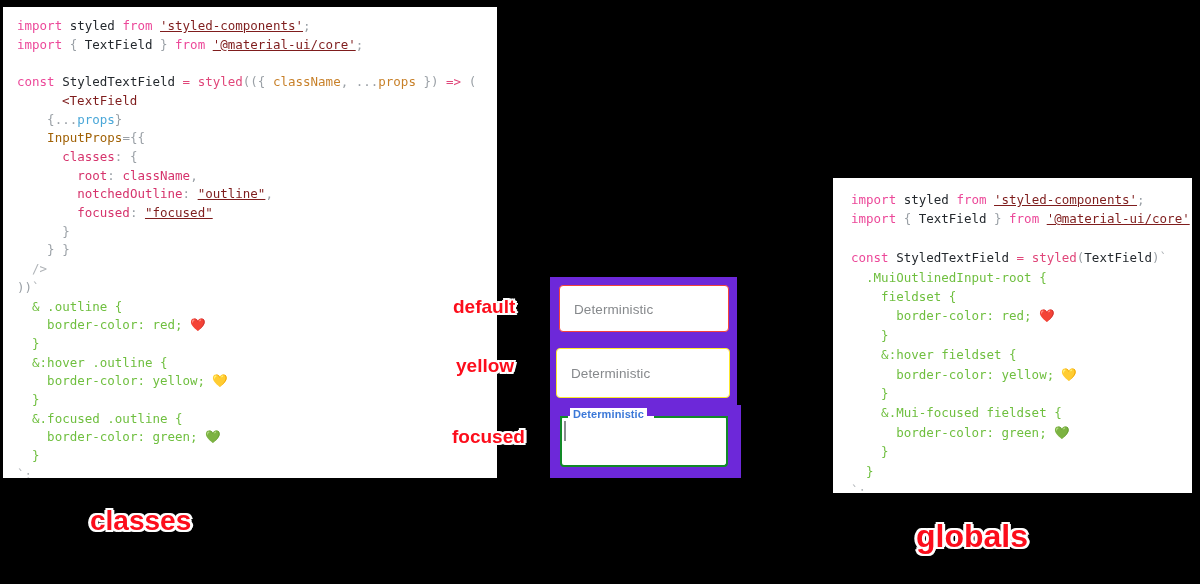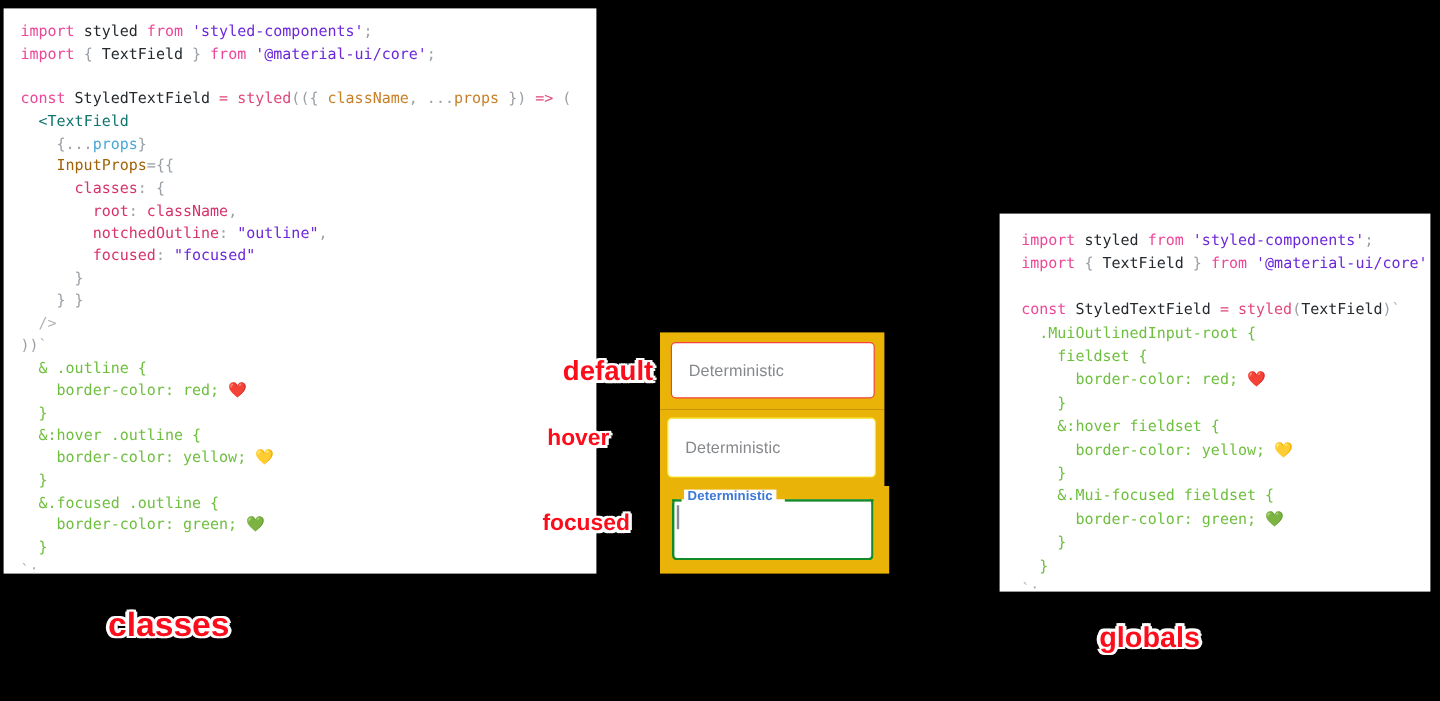--- a/index.html
+++ b/index.html
@@ -45,43 +45,43 @@
     color: #24292e;
     letter-spacing: 0px;
   }
   #panel-globals .code {
     font-size: 12.5px;
     line-height: 19.4px;
   }
 
   
   .t-kw      { color: #ec4899; }   
-  .t-str     { color: #6d28d9; }   
+  .t-str     { color: #7f1d1d; text-decoration: underline; }   
   .t-fn      { color: #e0477a; }   
-  .t-tag     { color: #0f766e; }   
+  .t-tag     { color: #7f1d1d; margin-left: 30px; }   
   .t-attr    { color: #a16207; }   
   .t-prop    { color: #d6336c; }   
   .t-var     { color: #c8812a; }   
   .t-ident   { color: #24292e; }   
   .t-punct   { color: #9aa0a6; }   
   .t-blue    { color: #4aa7d8; }
   .t-css     { color: #6fbf3f; margin-top: 40px; }   
   .t-dim     { color: #b0b4b8; }
 
   
   #demo-stack {
     position: absolute;
     left: 550px;
     top: 277px;
     width: 191px;
     height: 201px;
   }
   .demo-card {
     position: absolute;
-    background: #eab308;
+    background: #6d28d9;
     box-sizing: border-box;
     text-align: center;
   }
   #demo-card-default { left: 0px;  top: 0px;   width: 187px; height: 64px; }
   #demo-card-hover   { left: 0px;  top: 64px;  width: 187px; height: 64px; }
   #demo-card-focused { left: 0px;  top: 128px; width: 191px; height: 73px; }
 
   .tf {
     position: absolute;
     box-sizing: border-box;
@@ -159,25 +159,25 @@
     font-weight: bold;
     color: #fc0d1b;
     text-shadow:
       -2px -2px 0 #fff,  2px -2px 0 #fff,
       -2px  2px 0 #fff,  2px  2px 0 #fff,
       -2px  0   0 #fff,  2px  0   0 #fff,
        0   -2px 0 #fff,  0    2px 0 #fff,
       -3px  0   0 #fff,  3px  0   0 #fff;
     white-space: nowrap;
   }
-  #anno-default { left: 453px; top: 296px; font-size: 23px; margin-left: 16px; }
+  #anno-default { left: 453px; top: 296px; font-size: 19px; }
   #anno-hover   { left: 456px; top: 355px; font-size: 19px; }
   #anno-focused { left: 452px; top: 426px; font-size: 19px; }
   #anno-classes { left: 90px;  top: 505px; font-size: 28px; }
-  #anno-globals { left: 916px; top: 518px; font-size: 24px; }
+  #anno-globals { left: 916px; top: 518px; font-size: 32px; }
 
   .emoji {
     font-family: "DejaVu Sans", sans-serif;
   }
 </style>
 </head>
 <body>
 
 <div class="code-panel" id="panel-classes">
   <div class="code" id="code-classes"><div><span class="t-kw">import </span><span class="t-ident">styled </span><span class="t-kw">from </span><span class="t-str">'styled-components'</span><span class="t-punct">;</span></div><div><span class="t-kw">import </span><span class="t-punct">{</span><span class="t-ident"> TextField </span><span class="t-punct">}</span><span class="t-kw"> from </span><span class="t-str">'@material-ui/core'</span><span class="t-punct">;</span></div><div>&nbsp;</div><div><span class="t-kw">const </span><span class="t-ident">StyledTextField </span><span class="t-fn">= </span><span class="t-fn">styled</span><span class="t-punct">((</span><span class="t-punct">{ </span><span class="t-var">className</span><span class="t-punct">, </span><span class="t-punct">...</span><span class="t-var">props</span><span class="t-punct"> }</span><span class="t-punct">) </span><span class="t-fn">=&gt; </span><span class="t-punct">(</span></div><div><span class="t-ident">  </span><span class="t-tag">&lt;TextField</span></div><div><span class="t-ident">    </span><span class="t-punct">{...</span><span class="t-blue">props</span><span class="t-punct">}</span></div><div><span class="t-ident">    </span><span class="t-attr">InputProps</span><span class="t-punct">=</span><span class="t-punct">{{</span></div><div><span class="t-ident">      </span><span class="t-prop">classes</span><span class="t-punct">: </span><span class="t-punct">{</span></div><div><span class="t-ident">        </span><span class="t-prop">root</span><span class="t-punct">: </span><span class="t-prop">className</span><span class="t-punct">,</span></div><div><span class="t-ident">        </span><span class="t-prop">notchedOutline</span><span class="t-punct">: </span><span class="t-str">"outline"</span><span class="t-punct">,</span></div><div><span class="t-ident">        </span><span class="t-prop">focused</span><span class="t-punct">: </span><span class="t-str">"focused"</span></div><div><span class="t-ident">      </span><span class="t-punct">}</span></div><div><span class="t-ident">    </span><span class="t-punct">} }</span></div><div><span class="t-ident">  </span><span class="t-dim">/&gt;</span></div><div><span class="t-punct">))</span><span class="t-dim">`</span></div><div><span class="t-ident">  </span><span class="t-css">&amp; .outline {</span></div><div><span class="t-ident">    </span><span class="t-css">border-color: red; </span><span class="emoji">❤️</span></div><div><span class="t-ident">  </span><span class="t-css">}</span></div><div><span class="t-ident">  </span><span class="t-css">&amp;:hover .outline {</span></div><div><span class="t-ident">    </span><span class="t-css">border-color: yellow; </span><span class="emoji">💛</span></div><div><span class="t-ident">  </span><span class="t-css">}</span></div><div><span class="t-ident">  </span><span class="t-css">&amp;.focused .outline {</span></div><div><span class="t-ident">    </span><span class="t-css">border-color: green; </span><span class="emoji">💚</span></div><div><span class="t-ident">  </span><span class="t-css">}</span></div><div><span class="t-dim">`</span><span class="t-dim">;</span></div></div>
@@ -208,17 +208,17 @@
       <div id="notch-gap"></div>
       <div class="notch-seg" id="notch-right"></div>
     </div>
     <span id="tf-focused-label">Deterministic</span>
     <div id="tf-focused-caret"></div>
   </div>
 
 </div>
 
 <div class="anno" id="anno-default">default</div>
-<div class="anno" id="anno-hover">hover</div>
+<div class="anno" id="anno-hover">yellow</div>
 <div class="anno" id="anno-focused">focused</div>
 
 <div class="anno" id="anno-classes">classes</div>
 <div class="anno" id="anno-globals">globals</div>
 
 </body></html>

